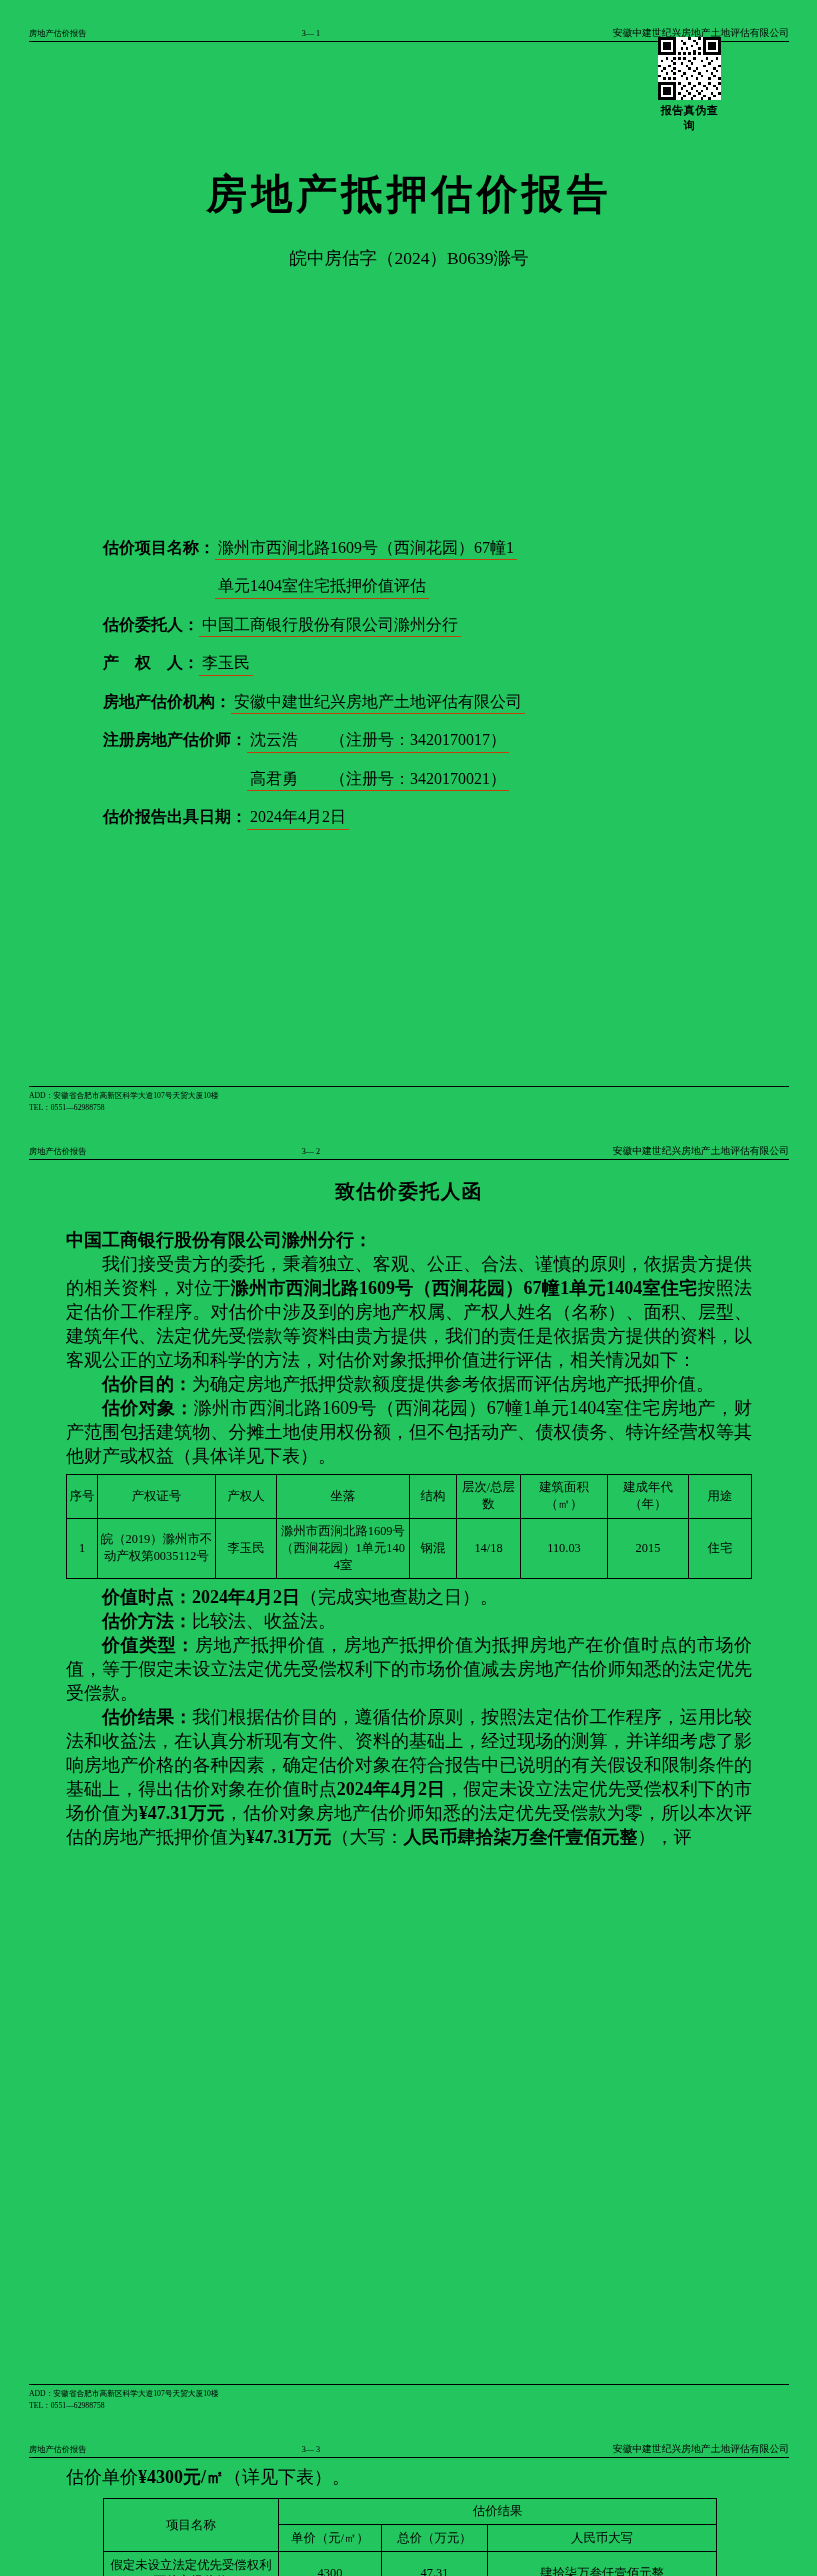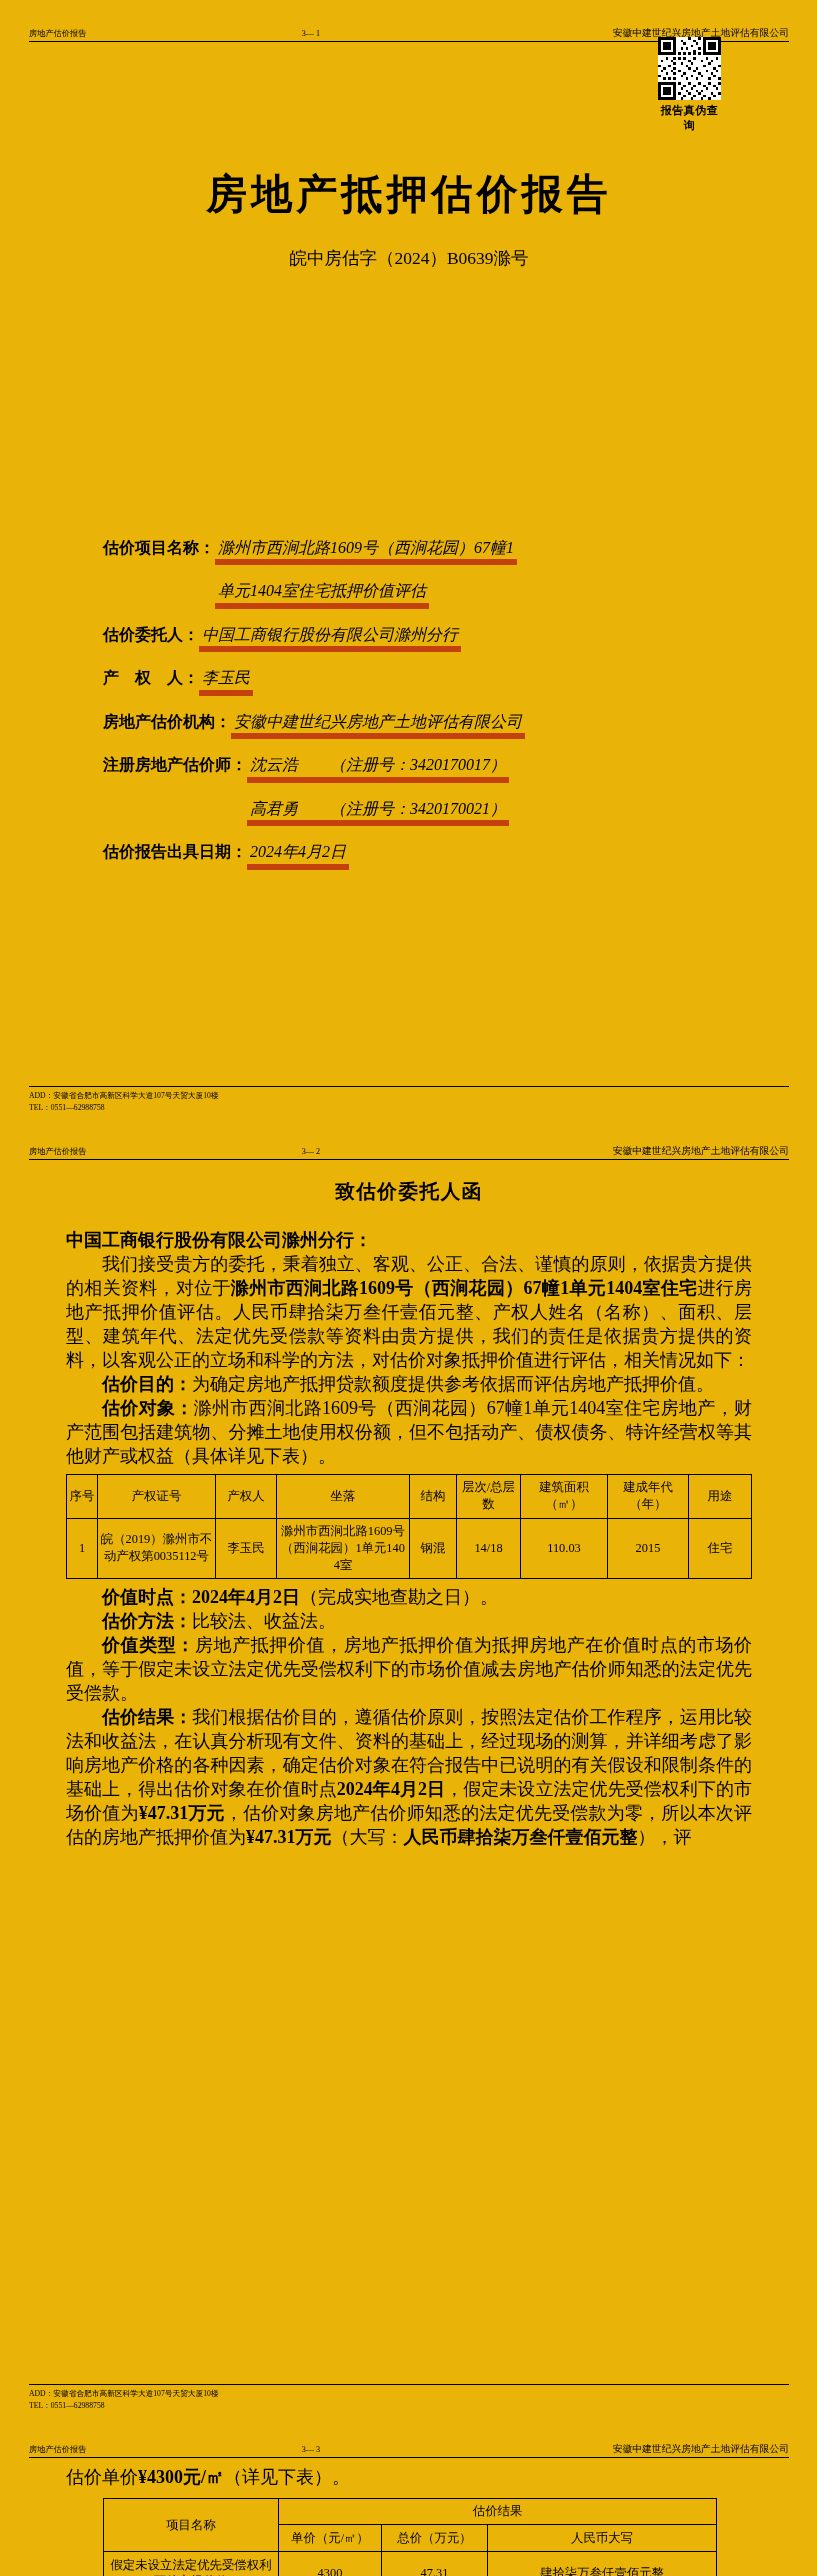--- a/index.html
+++ b/index.html
@@ -2,21 +2,21 @@
 <html lang="zh" style="font-size:8.2px"><head>
 <meta charset="utf-8">
 <style>
   html,body{margin:0;padding:0;}
   body{
     width:818px;
     background:#ffffff;
     color:#000000;
     font-family:"Liberation Serif","DejaVu Serif",serif;
   }
-  .page{position:relative;width:818px;display:flex;flex-direction:column;overflow:hidden;background:#eab308;}
+  .page{position:relative;width:818px;display:flex;flex-direction:column;overflow:hidden;background:#22c55e;}
   #page-1{height:1118px;}
   #page-2{height:1298px;}
   #page-3{height:884px;}
 
   
   .page-header{margin:12.4px 29px 0;}
   .ph-row{display:flex;align-items:baseline;font-size:8.2px;line-height:11.3px;}
   .ph-left{white-space:nowrap;}
   .ph-center{flex:1;text-align:center;padding-right:77px;margin-top:16px;}
   .ph-right{white-space:nowrap;font-size:9.8px;}
@@ -28,21 +28,21 @@
 
   
   .qr-box{position:absolute;top:37px;right:97px;width:63px;text-align:center;}
   .qr-svg{width:63px;height:63px;display:block;}
   .qr-caption{font-size:11px;font-weight:700;margin-top:2.6px;letter-spacing:0.5px;}
   .report-title{margin-top:129px;text-align:center;font-size:41px;font-weight:700;letter-spacing:4.1px;line-height:1.15;}
   .report-no{text-align:center;font-size:17.5px;font-weight:400;}
   .cover-fields{margin:252px 46px 0 103px;font-size:16px;line-height:1.15;}
   .field-row{display:flex;align-items:baseline;margin-bottom:7.7px;margin-top:17px;}
   .field-label{font-weight:700;flex-shrink:0;white-space:pre;}
-  .field-value{border-bottom:6px solid #c2410c;padding:0 3.1px 2.1px;white-space:pre;font-style:italic;}
+  .field-value{border-bottom:1px solid #c2410c;padding:0 3.1px 2.1px;white-space:pre;}
   .cont-project{margin-left:112px;}
   .cont-appraiser{margin-left:144px;}
 
   
   .letter-title{margin-top:17.5px;text-align:center;font-size:19.6px;font-weight:700;letter-spacing:1.5px;}
   .content{margin:7.2px 66px 0;font-size:18px;line-height:24px;text-align:justify;}
   .content p{margin:0;}
   .salutation{font-weight:700;}
   .para{text-indent:2em;}
   .plabel{font-weight:700;}
@@ -147,21 +147,21 @@
       <span class="ph-right">安徽中建世纪兴房地产土地评估有限公司</span>
     </div>
     <div class="ph-rule"></div>
   </header>
 
   <h2 class="letter-title">致估价委托人函</h2>
 
   <div class="content">
     <p class="salutation">中国工商银行股份有限公司滁州分行：</p>
 
-    <p class="para"><span>我们接受贵方的委托，秉着独立、客观、公正、合法、谨慎的原则，依据贵方提供的相关资料，对位于</span><span class="bold">滁州市西涧北路1609号（西涧花园）67幢1单元1404室住宅</span><span>进行房地产抵押价值评估。人民币肆拾柒万叁仟壹佰元整、产权人姓名（名称）、面积、层型、建筑年代、法定优先受偿款等资料由贵方提供，我们的责任是依据贵方提供的资料，以客观公正的立场和科学的方法，对估价对象抵押价值进行评估，相关情况如下：</span></p>
+    <p class="para"><span>我们接受贵方的委托，秉着独立、客观、公正、合法、谨慎的原则，依据贵方提供的相关资料，对位于</span><span class="bold">滁州市西涧北路1609号（西涧花园）67幢1单元1404室住宅</span><span>按照法定估价工作程序。对估价中涉及到的房地产权属、产权人姓名（名称）、面积、层型、建筑年代、法定优先受偿款等资料由贵方提供，我们的责任是依据贵方提供的资料，以客观公正的立场和科学的方法，对估价对象抵押价值进行评估，相关情况如下：</span></p>
 
     <p class="para"><span class="plabel">估价目的：</span><span>为确定房地产抵押贷款额度提供参考依据而评估房地产抵押价值。</span></p>
 
     <p class="para"><span class="plabel">估价对象：</span><span>滁州市西涧北路1609号（西涧花园）67幢1单元1404室住宅房地产，财产范围包括建筑物、分摊土地使用权份额，但不包括动产、债权债务、特许经营权等其他财产或权益（具体详见下表）。</span></p>
 
     <table class="obj-table">
       <colgroup>
         <col style="width:31px">
           <col style="width:118px">
           <col style="width:61px">

